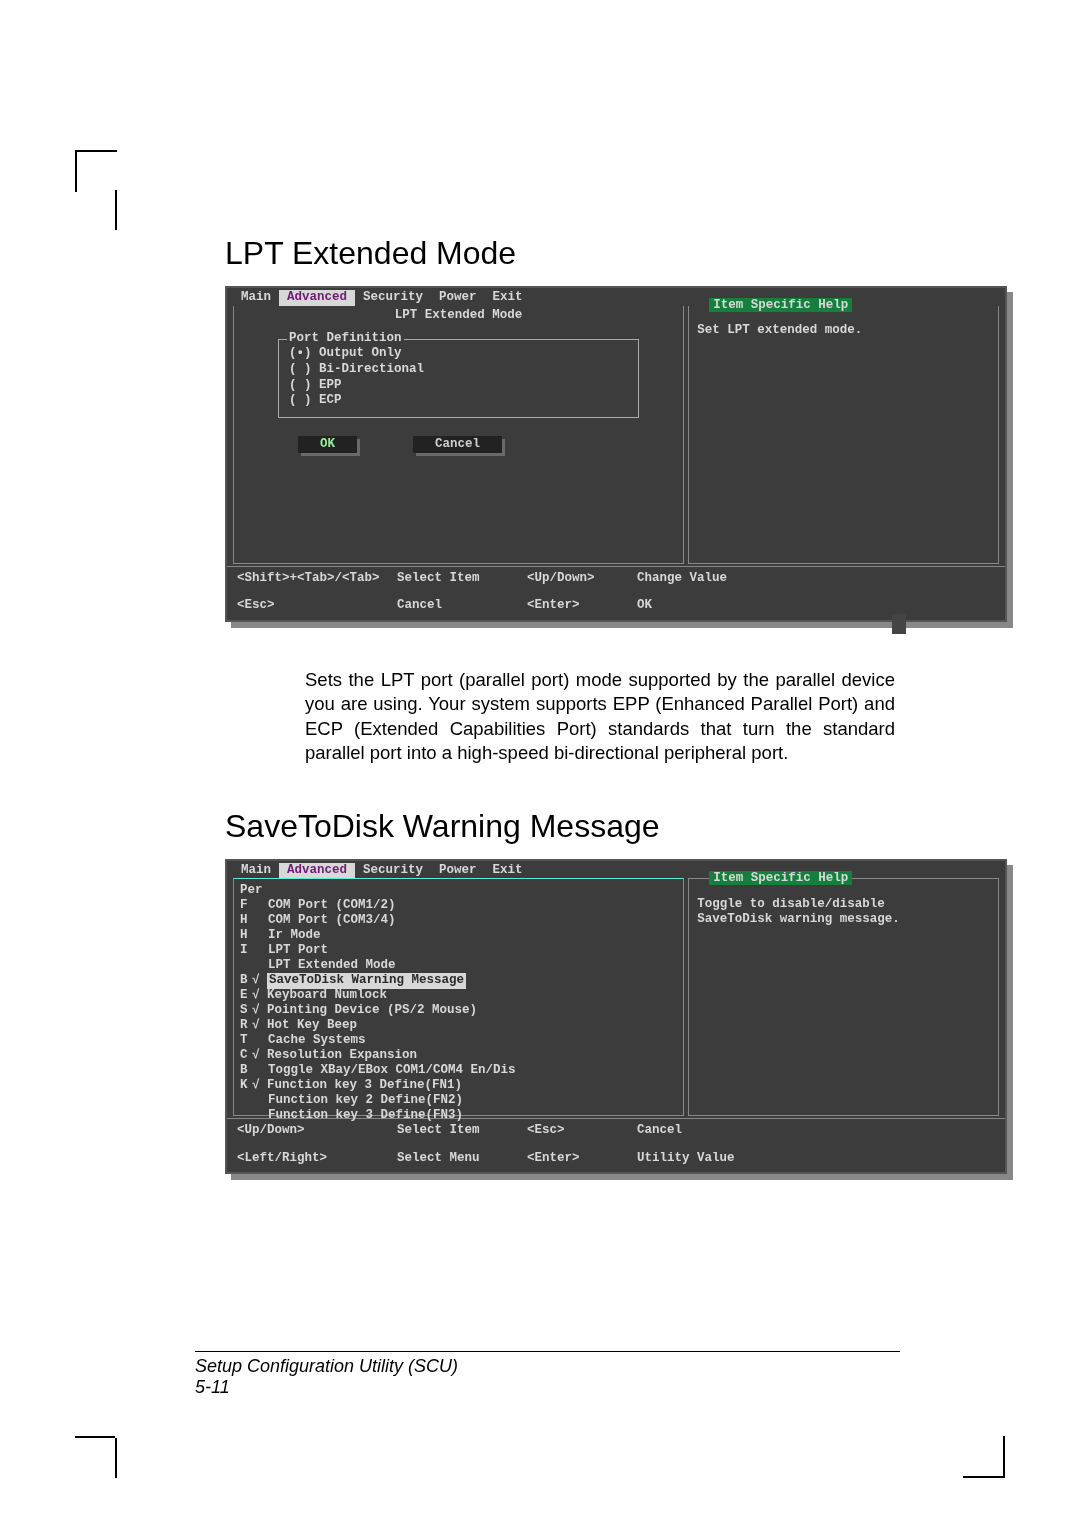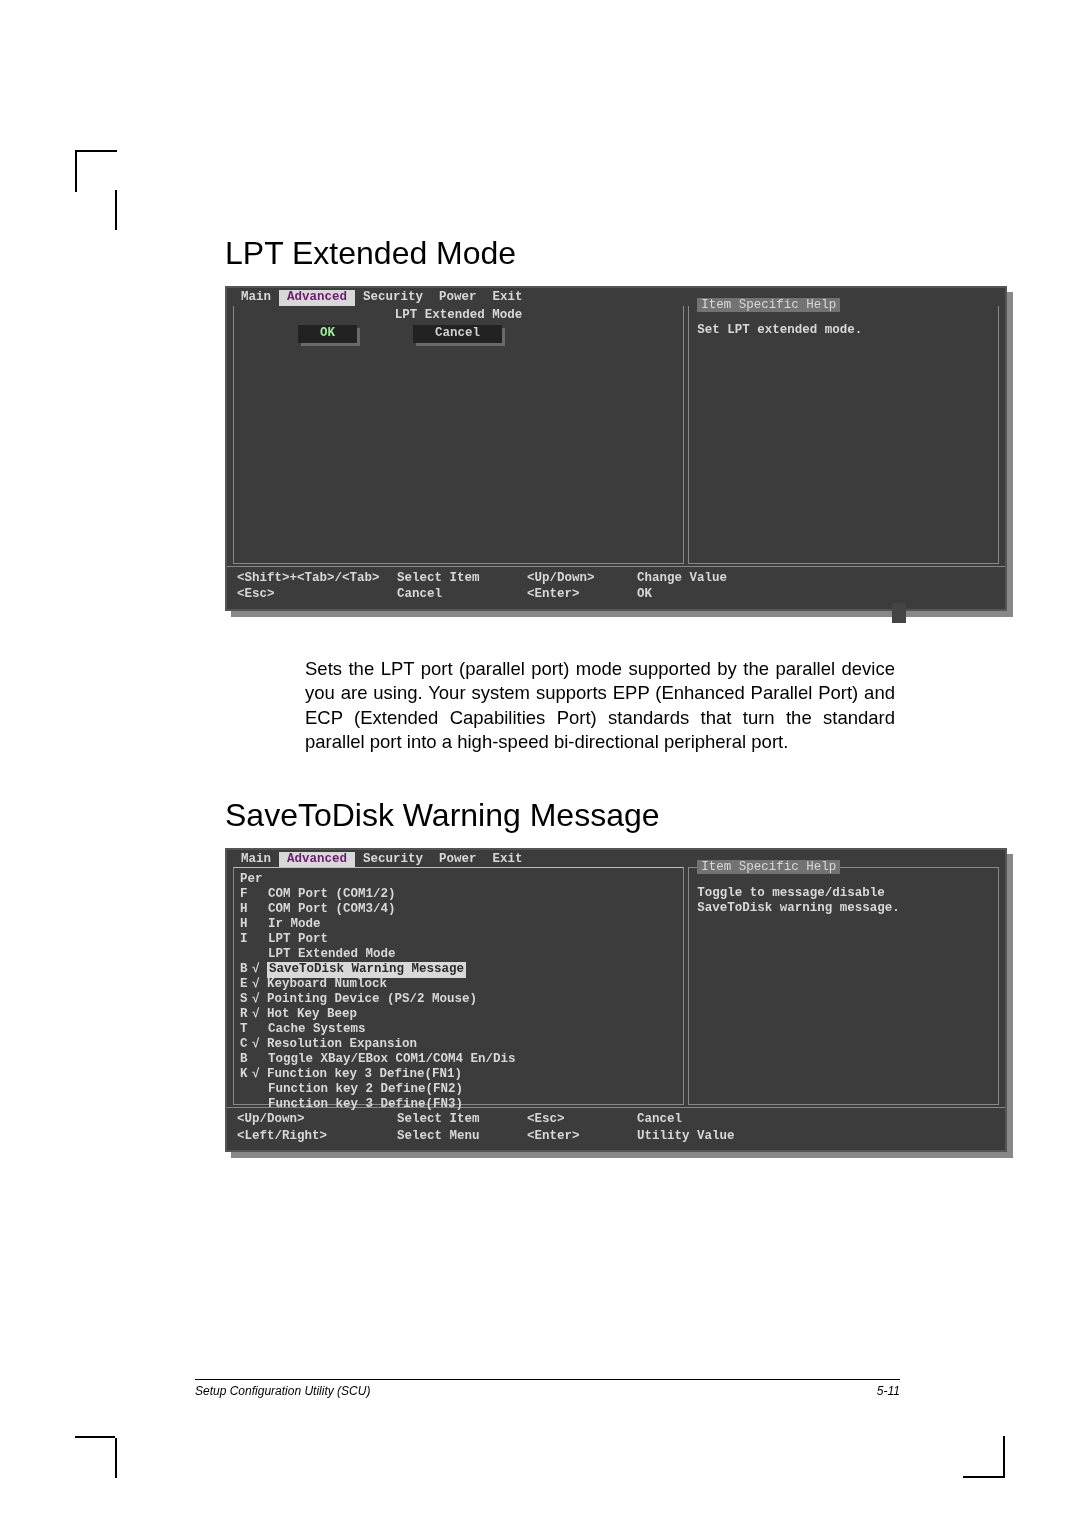--- a/index.html
+++ b/index.html
@@ -69,23 +69,24 @@
     flex:1;
     border:1px solid #888;
     border-top:none;
     margin: 0 6px 2px 0;
     box-sizing:border-box;
     padding: 2px 8px;
   }
   .right-pane .help-title {
     position:relative;
     top:-10px;
-    background:#737373;
+    background:#15803d;
     padding:0 4px;
-    font-weight:normal;
+    font-weight:bold;
+    margin-left:12px;
   }
 
   .dialog-title {
     text-align:center;
     color:#d8d8d8;
     font-weight:bold;
     position:relative;
     top:-2px;
   }
   .port-box {
@@ -112,21 +113,21 @@
     display:inline-block;
   }
   .dlg-btn.ok { color:#9e9; }
 
   .footer-bar {
     border-top:1px solid #888;
     padding: 4px 8px 6px 10px;
     font-weight:bold;
     display:grid;
     grid-template-columns: 160px 130px 110px 1fr;
-    row-gap:1px;
+    row-gap:12px;
   }
 
   
   .per-col {
     position:absolute;
     left:6px; top:4px;
     font-weight:bold;
     letter-spacing:0;
   }
   .per-col div { height:15px; }
@@ -157,22 +158,23 @@
 
   .page-footer {
     position:absolute;
     left:195px; right:180px;
     bottom: 130px;
     border-top: 1px solid #000;
     padding-top: 4px;
     display:flex;
     justify-content:space-between;
     font-style: italic;
-    font-size: 12px;
+    font-size: 18px;
     color:#000;
+    flex-direction:column;
   }
 
   .corner-block { position:absolute; bottom:54px; right:170px; width:14px; height:20px; background:#444; }
 </style>
 </head>
 <body>
 
 <div class="crop-tl"></div>
 <div class="crop-ml"></div>
 <div class="crop-bl-inner1"></div>
@@ -187,20 +189,39 @@
     <div class="menubar">
       <span>Main</span>
       <span class="sel">Advanced</span>
       <span>Security</span>
       <span>Power</span>
       <span>Exit</span>
     </div>
     <div class="bios-body">
       <div class="left-pane">
         <div class="dialog-title">LPT Extended Mode</div>
+        <div class="port-box">
+          <span class="legend">Port Definition</span>
+          <div class="radio-row">
+            <span>(•)</span>
+            <span>Output Only</span>
+          </div>
+          <div class="radio-row">
+            <span>( )</span>
+            <span>Bi-Directional</span>
+          </div>
+          <div class="radio-row">
+            <span>( )</span>
+            <span>EPP</span>
+          </div>
+          <div class="radio-row">
+            <span>( )</span>
+            <span>ECP</span>
+          </div>
+        </div>
         <div class="dlg-btns">
           <span class="dlg-btn ok">OK</span>
           <span class="dlg-btn">Cancel</span>
         </div>
       </div>
       <div class="right-pane">
         <span class="help-title">Item Specific Help</span>
         <div style="font-weight:bold;">Set LPT extended mode.</div>
       </div>
     </div>
@@ -260,21 +281,21 @@
             <div>Cache Systems</div>
             <div class="enabled">Resolution Expansion</div>
             <div>Toggle XBay/EBox COM1/COM4 En/Dis</div>
             <div class="enabled">Function key 3  Define(FN1)</div>
             <div>Function key 2  Define(FN2)</div>
             <div>Function key 3  Define(FN3)</div>
           </div>
       </div>
       <div class="right-pane" style="border-top:1px solid #888;">
         <span class="help-title">Item Specific Help</span>
-        <div style="font-weight:bold;">Toggle to message/disable</div>
+        <div style="font-weight:bold;">Toggle to disable/disable</div>
         <div style="font-weight:bold;">SaveToDisk warning message.</div>
       </div>
     </div>
     <div class="footer-bar">
       <span>&lt;Up/Down&gt;</span>
       <span>Select Item</span>
       <span>&lt;Esc&gt;</span>
       <span>Cancel</span>
       <span>&lt;Left/Right&gt;</span>
       <span>Select Menu</span>

